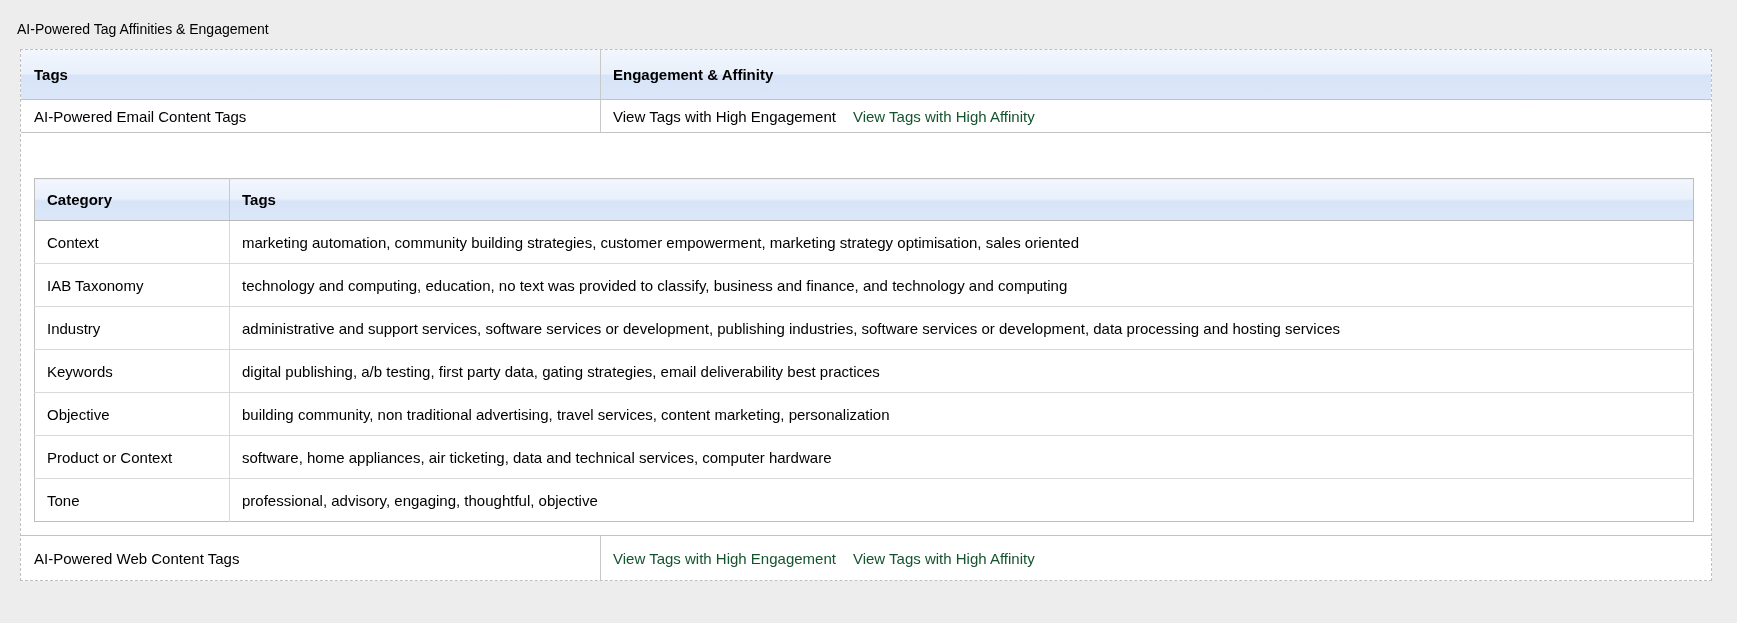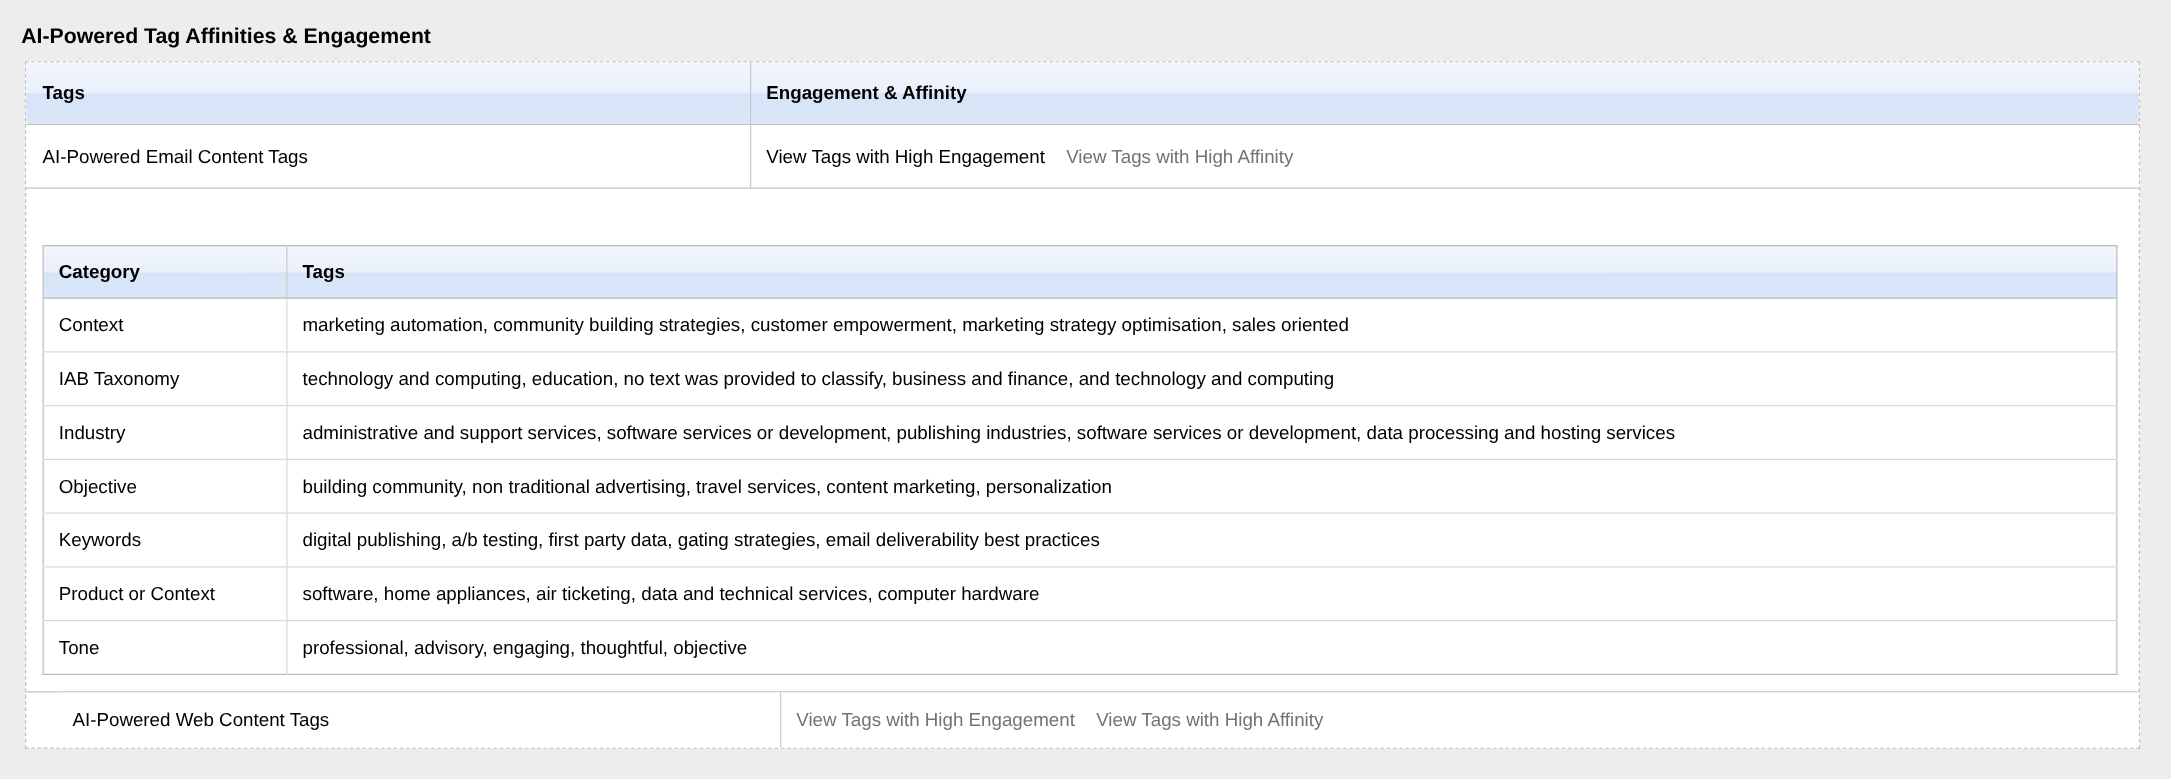--- a/index.html
+++ b/index.html
@@ -6,22 +6,22 @@
   html, body { width: 1737px; height: 623px; }
   body {
     background: #ededed;
     font-family: "Liberation Sans", sans-serif;
     font-size: 15px;
     color: #000;
     overflow: hidden;
   }
   .title {
     margin: 18px 0 0 17px;
-    font-size: 17px;
-    font-weight: bold;
+    font-size: 14px;
+    font-weight: normal;
     line-height: 22px;
   }
   .panel {
     margin: 9px 25px 0 20px;
     width: 1692px;
     background: #fff;
     border: 1px dashed #bfbfbf;
   }
   .row { display: flex; align-items: center; }
   .hdr {
@@ -32,26 +32,26 @@
   }
   .c1 {
     width: 580px;
     align-self: stretch;
     display: flex;
     align-items: center;
     padding-left: 13px;
     border-right: 1px solid #c9c9c9;
   }
   .c2 { flex: 1; padding-left: 12px; display: flex; align-items: center; }
-  .body-row { height: 51px; background: #fff; }
+  .body-row { height: 33px; background: #fff; }
   .email-row { border-bottom: 1px solid #c3c3c3; }
-  .web-row { height: 44px; margin-left: 24px; }
+  .web-row { height: 44px; }
   .plain-label { color: #000; }
   .link {
-    color: #737373;
+    color: #14532d;
     text-decoration: none;
     cursor: pointer;
   }
   .gap { margin-left: 17px; }
   .nested-wrap {
     padding: 19px 0 13px 13px;
     border-bottom: 1px solid #c3c3c3;
   }
   table.cat-table {
     width: 1660px;
@@ -121,26 +121,26 @@
         </tr>
         <tr>
           <td>IAB Taxonomy</td>
           <td>technology and computing, education, no text was provided to classify, business and finance, and technology and computing</td>
         </tr>
         <tr>
           <td>Industry</td>
           <td>administrative and support services, software services or development, publishing industries, software services or development, data processing and hosting services</td>
         </tr>
         <tr>
+          <td>Keywords</td>
+          <td>digital publishing, a/b testing, first party data, gating strategies, email deliverability best practices</td>
+        </tr>
+        <tr>
           <td>Objective</td>
           <td>building community, non traditional advertising, travel services, content marketing, personalization</td>
-        </tr>
-        <tr>
-          <td>Keywords</td>
-          <td>digital publishing, a/b testing, first party data, gating strategies, email deliverability best practices</td>
         </tr>
         <tr>
           <td>Product or Context</td>
           <td>software, home appliances, air ticketing, data and technical services, computer hardware</td>
         </tr>
         <tr>
           <td>Tone</td>
           <td>professional, advisory, engaging, thoughtful, objective</td>
         </tr>
       </tbody>

